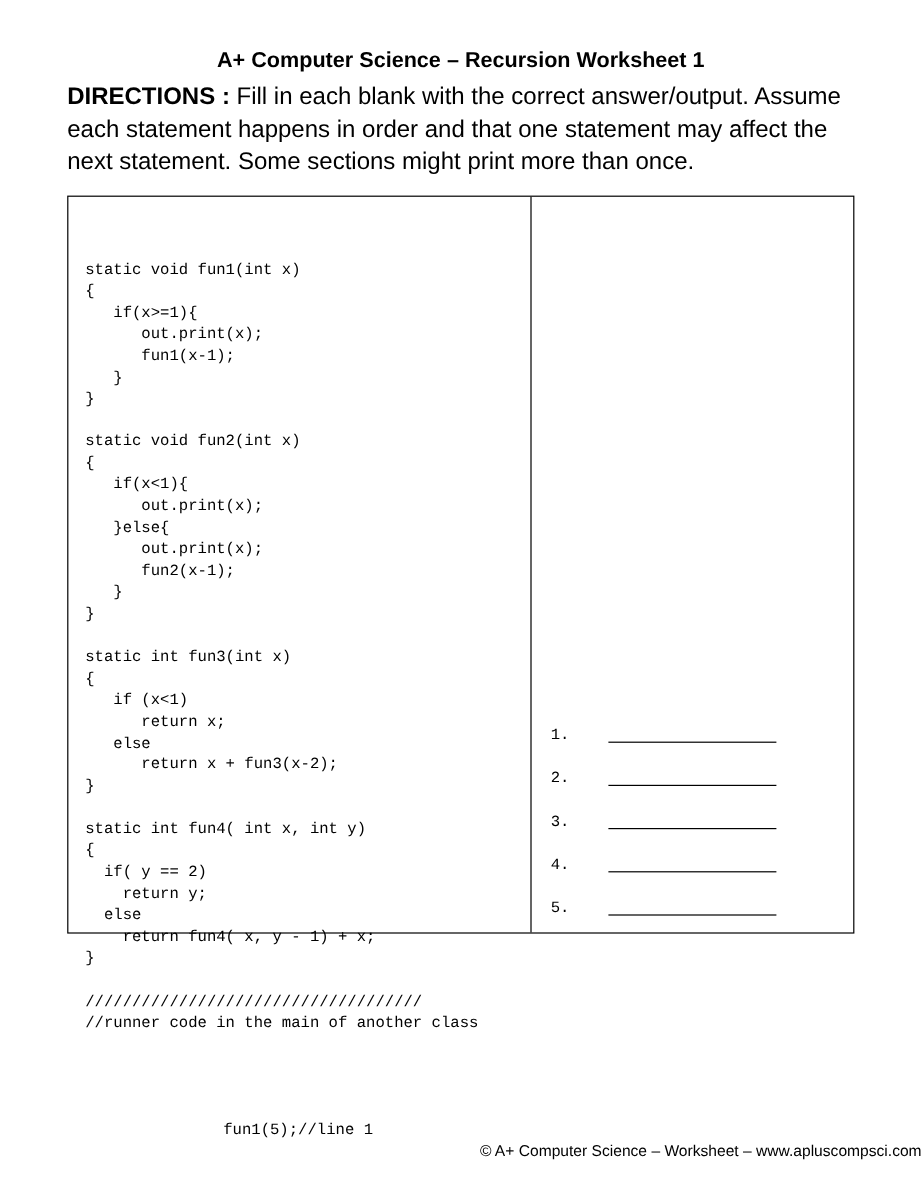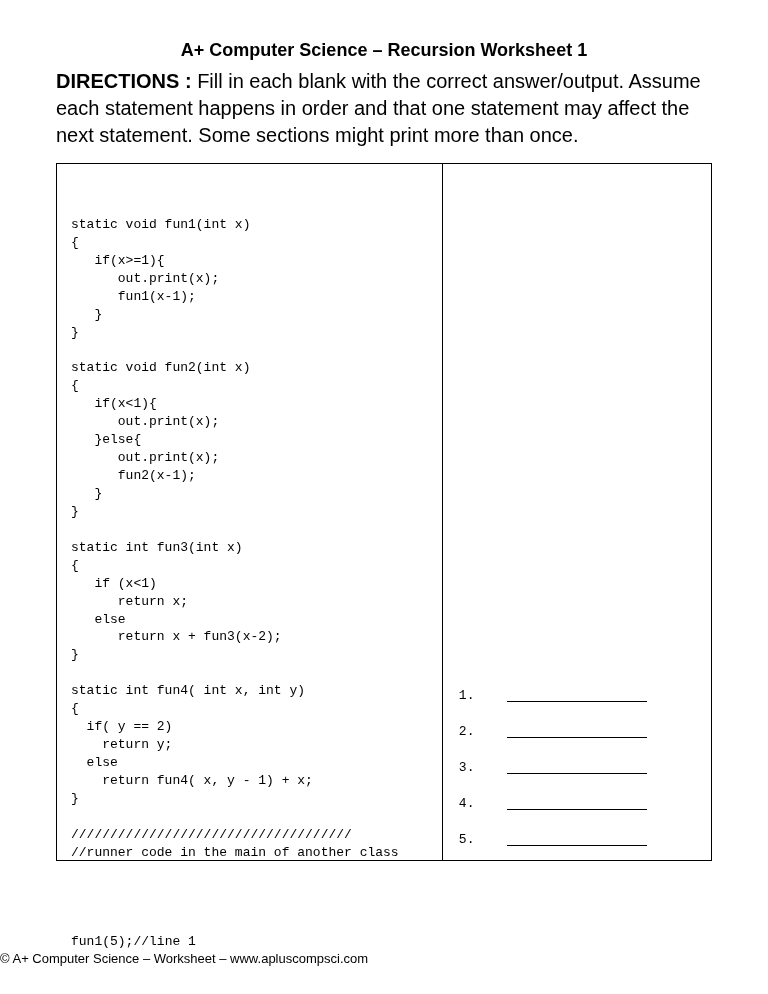--- a/index.html
+++ b/index.html
@@ -25,41 +25,41 @@
       font-size: 20px;
       line-height: 1.35;
       margin-bottom: 14px;
     }
     .directions-label {
       font-weight: bold;
     }
     .outer-box {
       border: 1px solid #000;
       display: flex;
-      height: 698px;
+      height: 615px;
     }
     .left-col {
       width: 59%;
       border-right: 1px solid #000;
       padding: 16px 10px 12px 14px;
       font-family: "Courier New", Courier, monospace;
       font-size: 13px;
       line-height: 1.38;
       white-space: pre;
       position: relative;
     }
     .code-block {
       white-space: pre;
     }
     .runner-lines {
       margin-top: 0;
     }
     .runner-line {
       display: flex;
-      justify-content: flex-start;
+      justify-content: center;
       white-space: pre;
       padding-right: 6px;
       margin-bottom: 18px;
     }
     .runner-line:last-child {
       margin-bottom: 0;
     }
     .right-col {
       width: 41%;
       position: relative;
@@ -89,21 +89,21 @@
       flex: 1;
       border-bottom: 1px solid #000;
       height: 14px;
       max-width: 140px;
     }
     .footer {
       position: absolute;
       bottom: 28px;
       left: 0;
       right: 0;
-      text-align: left;
+      text-align: right;
       font-size: 13px;
     }
   </style>
 </head>
 <body>
 
 <div class="title">A+ Computer Science –  Recursion Worksheet 1</div>
 
 <div class="directions">
   <span class="directions-label">DIRECTIONS : </span><span> Fill in each blank with the correct answer/output.  Assume each statement happens in order and that one statement may affect the next statement.  Some sections might print more than once.</span>

